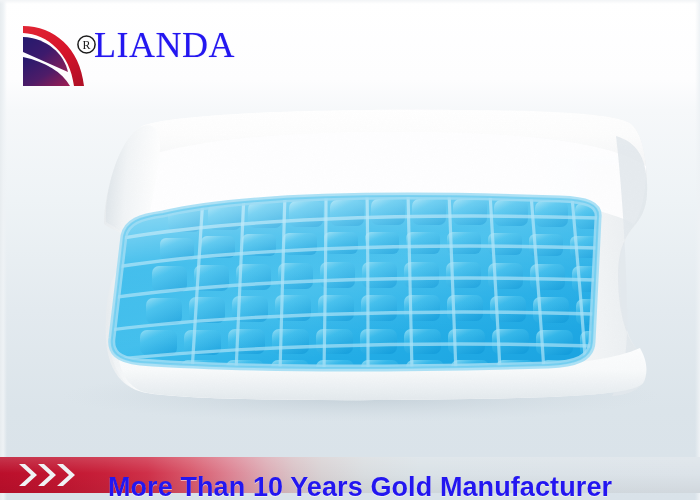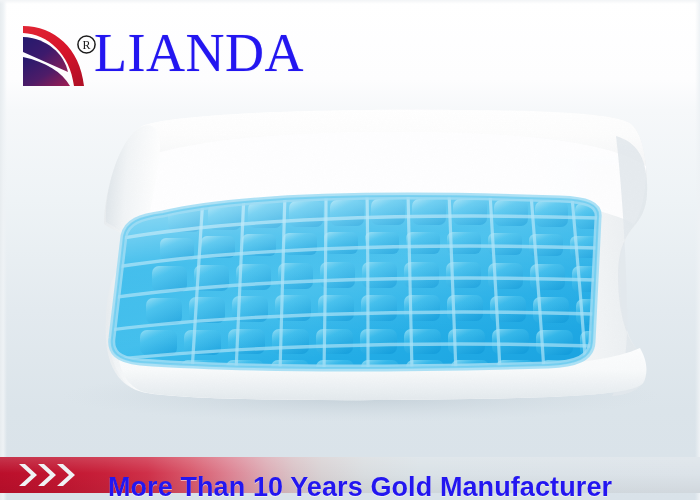--- a/index.html
+++ b/index.html
@@ -82,27 +82,27 @@
     left: 62px;
     top: 18px;
     width: 21px;
     height: 21px;
     z-index: 3;
   }
   .logo-reg svg { display: block; width: 21px; height: 21px; }
 
   .logo-wordmark {
     font-family: "Liberation Serif", "DejaVu Serif", serif;
-    font-size: 54px;
+    font-size: 36px;
     line-height: 54px;
     letter-spacing: 0.5px;
     color: #2316f0;
     font-weight: 400;
     margin-left: -2px;
-    margin-bottom: 8px;
+    margin-bottom: 16px;
     text-shadow: 0 0 1px rgba(35,22,240,0.35);
     white-space: nowrap;
   }
 
   
   .photo-stage {
     position: absolute;
     left: 0;
     top: 96px;
     width: 700px;

